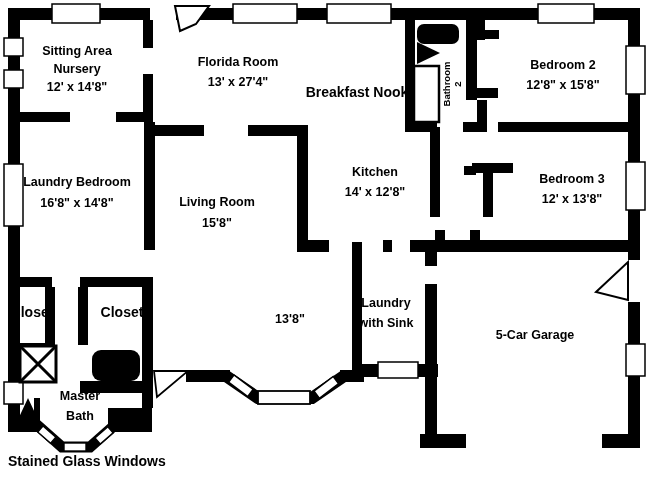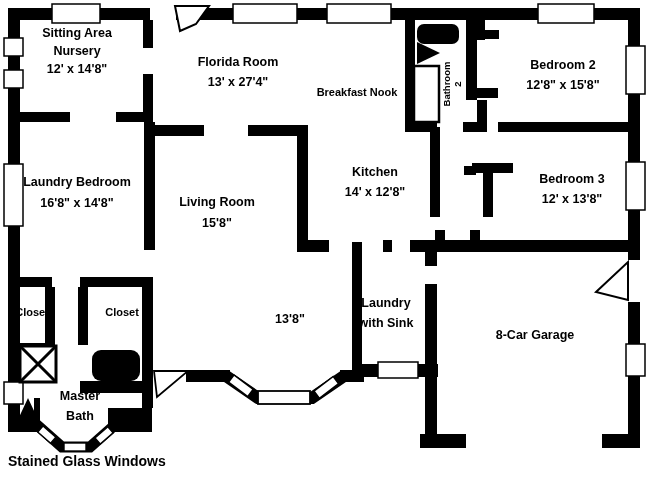--- a/index.html
+++ b/index.html
@@ -2,21 +2,21 @@
 <html><head>
 <meta charset="utf-8">
 <style>
   html,body{margin:0;padding:0;background:#fff;}
   .stage{position:relative;width:649px;height:483px;background:#ffffff;overflow:hidden;
          font-family:"Liberation Sans", sans-serif;}
   .plan-svg{position:absolute;left:0;top:0;}
   .lbl{position:absolute;color:#000;font-weight:bold;text-align:center;
        font-size:12.5px;line-height:20px;white-space:nowrap;}
   .lbl span{display:block;}
-  .lbl-sm{font-size:11px;line-height:12px;}
+  .lbl-sm{font-size:14px;line-height:12px;}
   .lh18{line-height:18px;}
   .lh21{line-height:21px;}
   .rot{position:absolute;display:flex;align-items:center;justify-content:center;}
   .rot .inner{transform:rotate(-90deg);transform-origin:center center;
               font-size:9.5px;line-height:11px;font-weight:bold;color:#000;text-align:center;}
   .rot .inner span{display:block;}
 </style>
 </head>
 <body>
 
@@ -138,21 +138,21 @@
       <rect x="92" y="350" width="48" height="31" rx="9" fill="#000"></rect>
       <g stroke="#000" stroke-width="3">
         <rect x="20" y="346" width="36" height="36" fill="#fff"></rect>
         <path d="M20 346 L56 382 M56 346 L20 382" fill="none"></path>
       </g>
       <polygon points="28,398 14,428 42,428" fill="#000"></polygon>
       <rect x="34" y="398" width="6" height="30" fill="#000"></rect>
     </g>
   </svg>
 
-  <div class="lbl lh18" style="left:10px;top:24px;width:134px;">
+  <div class="lbl lh18" style="left:10px;top:42px;width:134px;">
     <span>Sitting Area</span>
     <span>Nursery</span>
     <span>12' x 14'8"</span>
   </div>
 
   <div class="lbl" style="left:158px;top:52px;width:160px;">
     <span>Florida Room</span>
     <span>13' x 27'4"</span>
   </div>
 
@@ -208,20 +208,20 @@
   <div class="lbl lh21" style="left:220px;top:309px;width:140px;">
     <span>13'8"</span>
   </div>
 
   <div class="lbl" style="left:336px;top:293px;width:100px;">
     <span>Laundry</span>
     <span>with Sink</span>
   </div>
 
   <div class="lbl" style="left:455px;top:325px;width:160px;">
-    <span>8-Car Garage</span>
+    <span>5-Car Garage</span>
   </div>
 
   <div class="lbl lbl-sm" style="left:8px;top:455px;width:112px;font-size:14px;">
     <span>Stained Glass Windows</span>
   </div>
 
 </div>
 
 </body></html>

